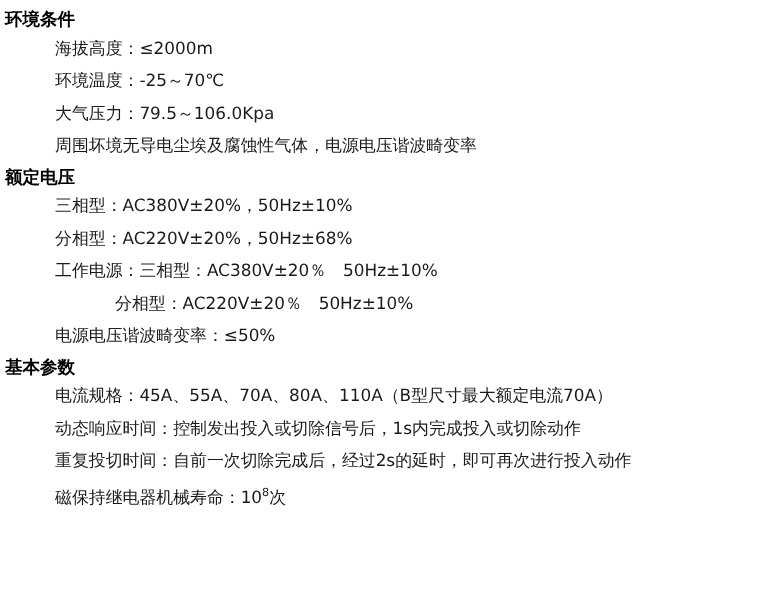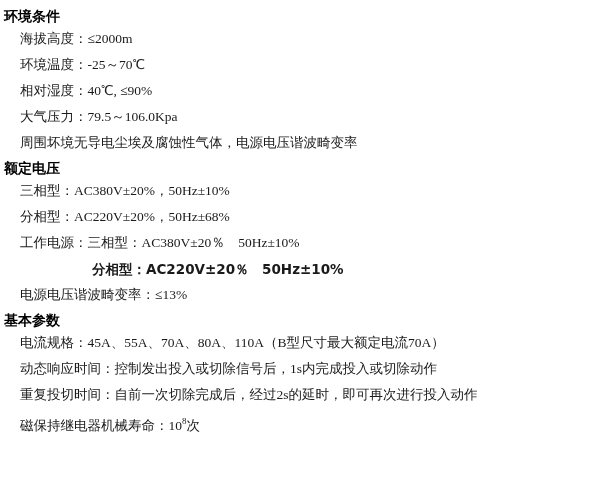--- a/index.html
+++ b/index.html
@@ -32,53 +32,52 @@
     line-height: 20px;
     margin: 0;
   }
   .line {
     font-size: 13.5px;
     line-height: 26px;
     color: #1a1a1a;
     white-space: nowrap;
     margin: 0;
   }
-  .indent-1 { padding-left: 20px; font-family: Liberation Serif, serif; }
-  .indent-3 { padding-left: 92px; font-weight: bold; }
+  .indent-1 { padding-left: 44px; }
+  .indent-3 { padding-left: 92px; }
   .sup {
     font-size: 9px;
     vertical-align: super;
   }
   .top-pad { height: 6px; }
   .gap-sm { height: 2px; }
 </style>
 </head>
 <body>
 
 <div class="page">
   <div class="top-pad"></div>
 
   <div class="section">
     <div class="section-title">环境条件</div>
     <div class="line indent-1">海拔高度：≤2000m</div>
     <div class="line indent-1">环境温度：-25～70℃</div>
-    <div class="line indent-1">相对湿度：40℃, ≤90%</div>
     <div class="line indent-1">大气压力：79.5～106.0Kpa</div>
     <div class="line indent-1">周围坏境无导电尘埃及腐蚀性气体，电源电压谐波畸变率</div>
   </div>
 
   <div class="gap-sm"></div>
 
   <div class="section">
     <div class="section-title">额定电压</div>
     <div class="line indent-1">三相型：AC380V±20%，50Hz±10%</div>
     <div class="line indent-1">分相型：AC220V±20%，50Hz±68%</div>
     <div class="line indent-1">工作电源：三相型：AC380V±20％　50Hz±10%</div>
     <div class="line indent-3">分相型：AC220V±20％　50Hz±10%</div>
-    <div class="line indent-1">电源电压谐波畸变率：≤13%</div>
+    <div class="line indent-1">电源电压谐波畸变率：≤50%</div>
   </div>
 
   <div class="gap-sm"></div>
 
   <div class="section">
     <div class="section-title">基本参数</div>
     <div class="line indent-1">电流规格：45A、55A、70A、80A、110A（B型尺寸最大额定电流70A）</div>
     <div class="line indent-1">动态响应时间：控制发出投入或切除信号后，1s内完成投入或切除动作</div>
     <div class="line indent-1">重复投切时间：自前一次切除完成后，经过2s的延时，即可再次进行投入动作</div>
     <div class="line indent-1"><span>磁保持继电器机械寿命：10</span><span class="sup">8</span><span>次</span></div>

